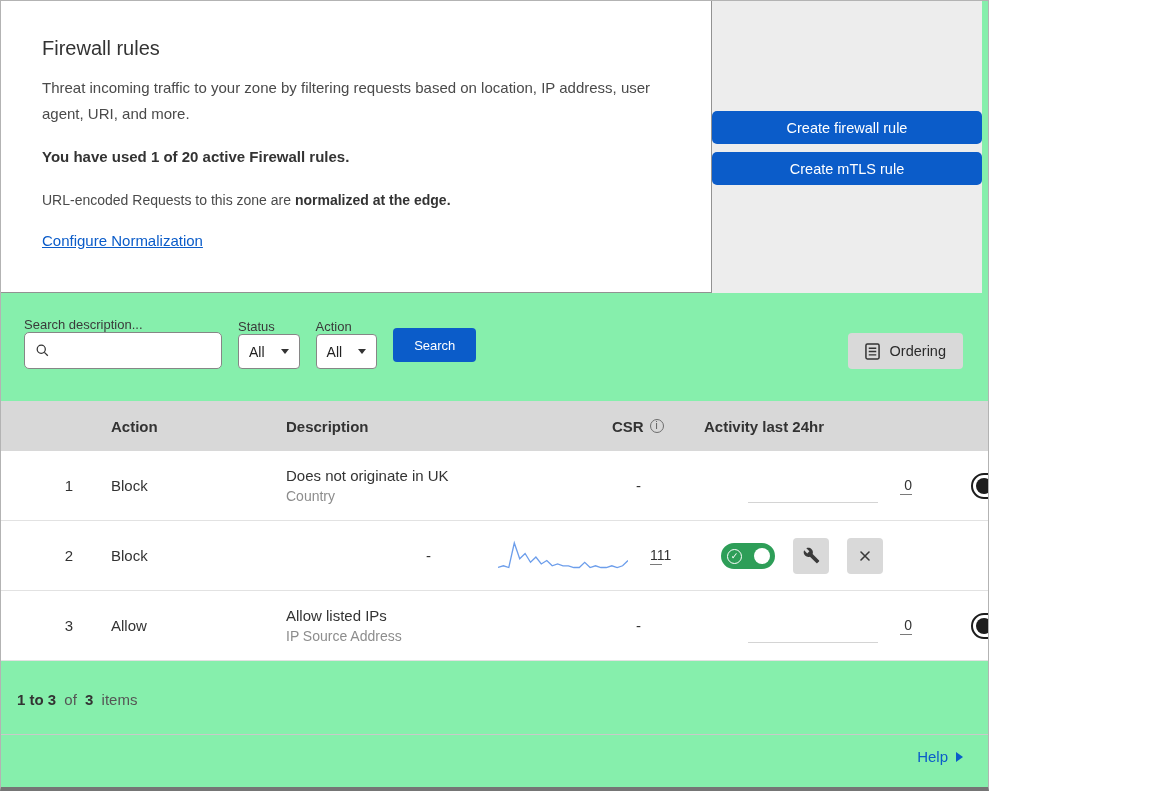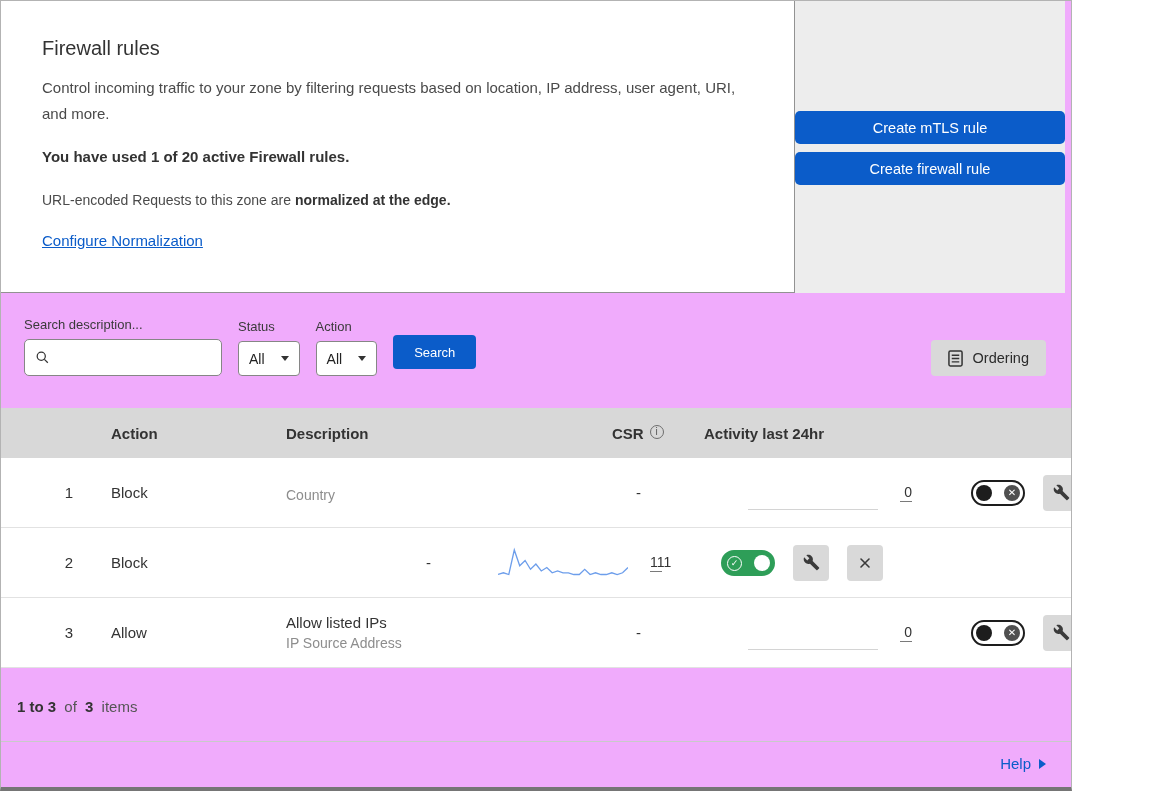--- a/index.html
+++ b/index.html
@@ -1,19 +1,19 @@
 <!DOCTYPE html>
 <html><head>
 <meta charset="utf-8">
 <style>
   * { margin:0; padding:0; box-sizing:border-box; }
   body { background:#fff; font-family:"Liberation Sans", sans-serif; }
   .page {
-    width:1072px; height:791px; border:1px solid #b3b3b3; border-bottom:4px solid #757575;
-    background:#f0abfc; overflow:hidden; position:relative;
+    width:989px; height:791px; border:1px solid #b3b3b3; border-bottom:4px solid #757575;
+    background:#86efac; overflow:hidden; position:relative;
   }
 
   
   .top { display:flex; height:292px; }
   .intro-card {
     width:810px; border-right:1px solid #929292; border-bottom:1px solid #929292;
     padding:36px 40px 0 41px; background:#fff;
   }
   .page-title { font-size:20px; font-weight:400; color:#333; margin-bottom:15px; }
   .page-desc { font-size:15px; color:#4a4a4a; line-height:1.72; max-width:730px; margin-bottom:21px; }
@@ -27,21 +27,21 @@
     display:flex; flex-direction:column; align-items:center; gap:8px; padding-top:110px;
   }
   .btn-primary {
     width:270px; height:33px; background:#0b5cc9; color:#fff; border:none; border-radius:5px;
     font-size:14.5px; font-family:inherit; cursor:pointer;
   }
 
   
   .filter-bar { display:flex; align-items:flex-end; padding:24px 25px 32px 23px; }
   .field { display:flex; flex-direction:column; margin-right:16px; }
-  .field-label { font-size:13px; color:#3a3a3a; margin-bottom:7px; }
+  .field-label { font-size:13px; color:#3a3a3a; }
   .search-box {
     width:198px; height:37px; border:1px solid #868686; border-radius:5px;
     display:flex; align-items:center; padding:0 10px; background:#fff;
   }
   .search-box input { border:none; outline:none; flex:1; font-size:14px; font-family:inherit; min-width:0; margin-left:8px; }
   .dropdown {
     height:35px; border:1px solid #868686; border-radius:4px; background:#fff;
     display:flex; align-items:center; gap:16px; padding:0 10px; font-size:14px; color:#222;
     font-family:inherit; cursor:pointer;
   }
@@ -54,21 +54,21 @@
   .btn-ordering {
     height:36px; padding:0 17px; background:#d9d9d9; border:none; border-radius:4px;
     display:flex; align-items:center; gap:10px; font-size:14.5px; color:#2b2b2b;
     font-family:inherit; cursor:pointer;
   }
 
   
   .grid-row { display:grid; grid-template-columns:90px 175px 325px 95px 250px 1fr; align-items:center; }
   .thead { height:50px; background:#d8d8d8; font-size:15px; font-weight:600; color:#333; }
   .th-action, .th-desc { padding-left:20px; }
-  .th-csr { padding-left:21px; display:flex; align-items:flex-start; }
+  .th-csr { padding-left:21px; display:flex; align-items:center; }
   .th-activity { padding-left:18px; }
   .info-circle {
     display:inline-block; width:14px; height:14px; border:1px solid #6d6d6d; border-radius:50%;
     font-size:10px; line-height:12px; text-align:center; color:#555; font-weight:400;
     margin-left:6px; font-style:normal;
   }
   .tr { height:70px; border-bottom:1px solid #e2e2e2; background:#fff; }
   .td-num { text-align:right; padding-right:18px; font-size:15px; color:#333; }
   .td-action { padding-left:20px; font-size:15px; color:#333; }
   .td-desc { padding-left:20px; }
@@ -104,31 +104,31 @@
   .help-arrow { width:0; height:0; border-top:5px solid transparent; border-bottom:5px solid transparent; border-left:7px solid #0b5cc9; }
 </style>
 </head>
 <body>
 
 <div class="page">
 
   <div class="top">
     <div class="intro-card">
       <h1 class="page-title">Firewall rules</h1>
-      <p class="page-desc">Control incoming traffic to your zone by filtering requests based on location, IP address, user agent, URI, and more.</p>
+      <p class="page-desc">Threat incoming traffic to your zone by filtering requests based on location, IP address, user agent, URI, and more.</p>
       <p class="usage-line">You have used 1 of 20 active Firewall rules.</p>
       <p class="norm-line">
         <span>URL-encoded Requests to this zone are</span>
         <strong>normalized at the edge.</strong>
       </p>
       <a class="config-link">Configure Normalization</a>
     </div>
     <div class="actions-panel">
+      <button class="btn-primary">Create firewall rule</button>
       <button class="btn-primary">Create mTLS rule</button>
-      <button class="btn-primary">Create firewall rule</button>
     </div>
   </div>
 
   <div class="filter-bar">
     <div class="field">
       <span class="field-label">Search description...</span>
       <div class="search-box">
         <svg width="15" height="15" viewBox="0 0 24 24" fill="none" stroke="#333" stroke-width="2">
             <circle cx="10" cy="10" r="6.5"></circle>
             <path d="M15 15l5.5 5.5"></path>
@@ -170,20 +170,21 @@
       <i class="info-circle">i</i>
     </div>
     <div class="th-activity">Activity last 24hr</div>
     <div></div>
   </div>
 
   <div class="grid-row tr">
     <div class="td-num">1</div>
     <div class="td-action">Block</div>
     <div class="td-desc">
+      <div class="rule-title">Does not originate in UK</div>
       <div class="rule-sub">Country</div>
     </div>
     <div class="td-csr">-</div>
     <div class="td-activity">
       <div class="sparkline flat"></div>
       <a class="count">0</a>
     </div>
     <div class="td-controls">
       <div class="toggle off">
 

